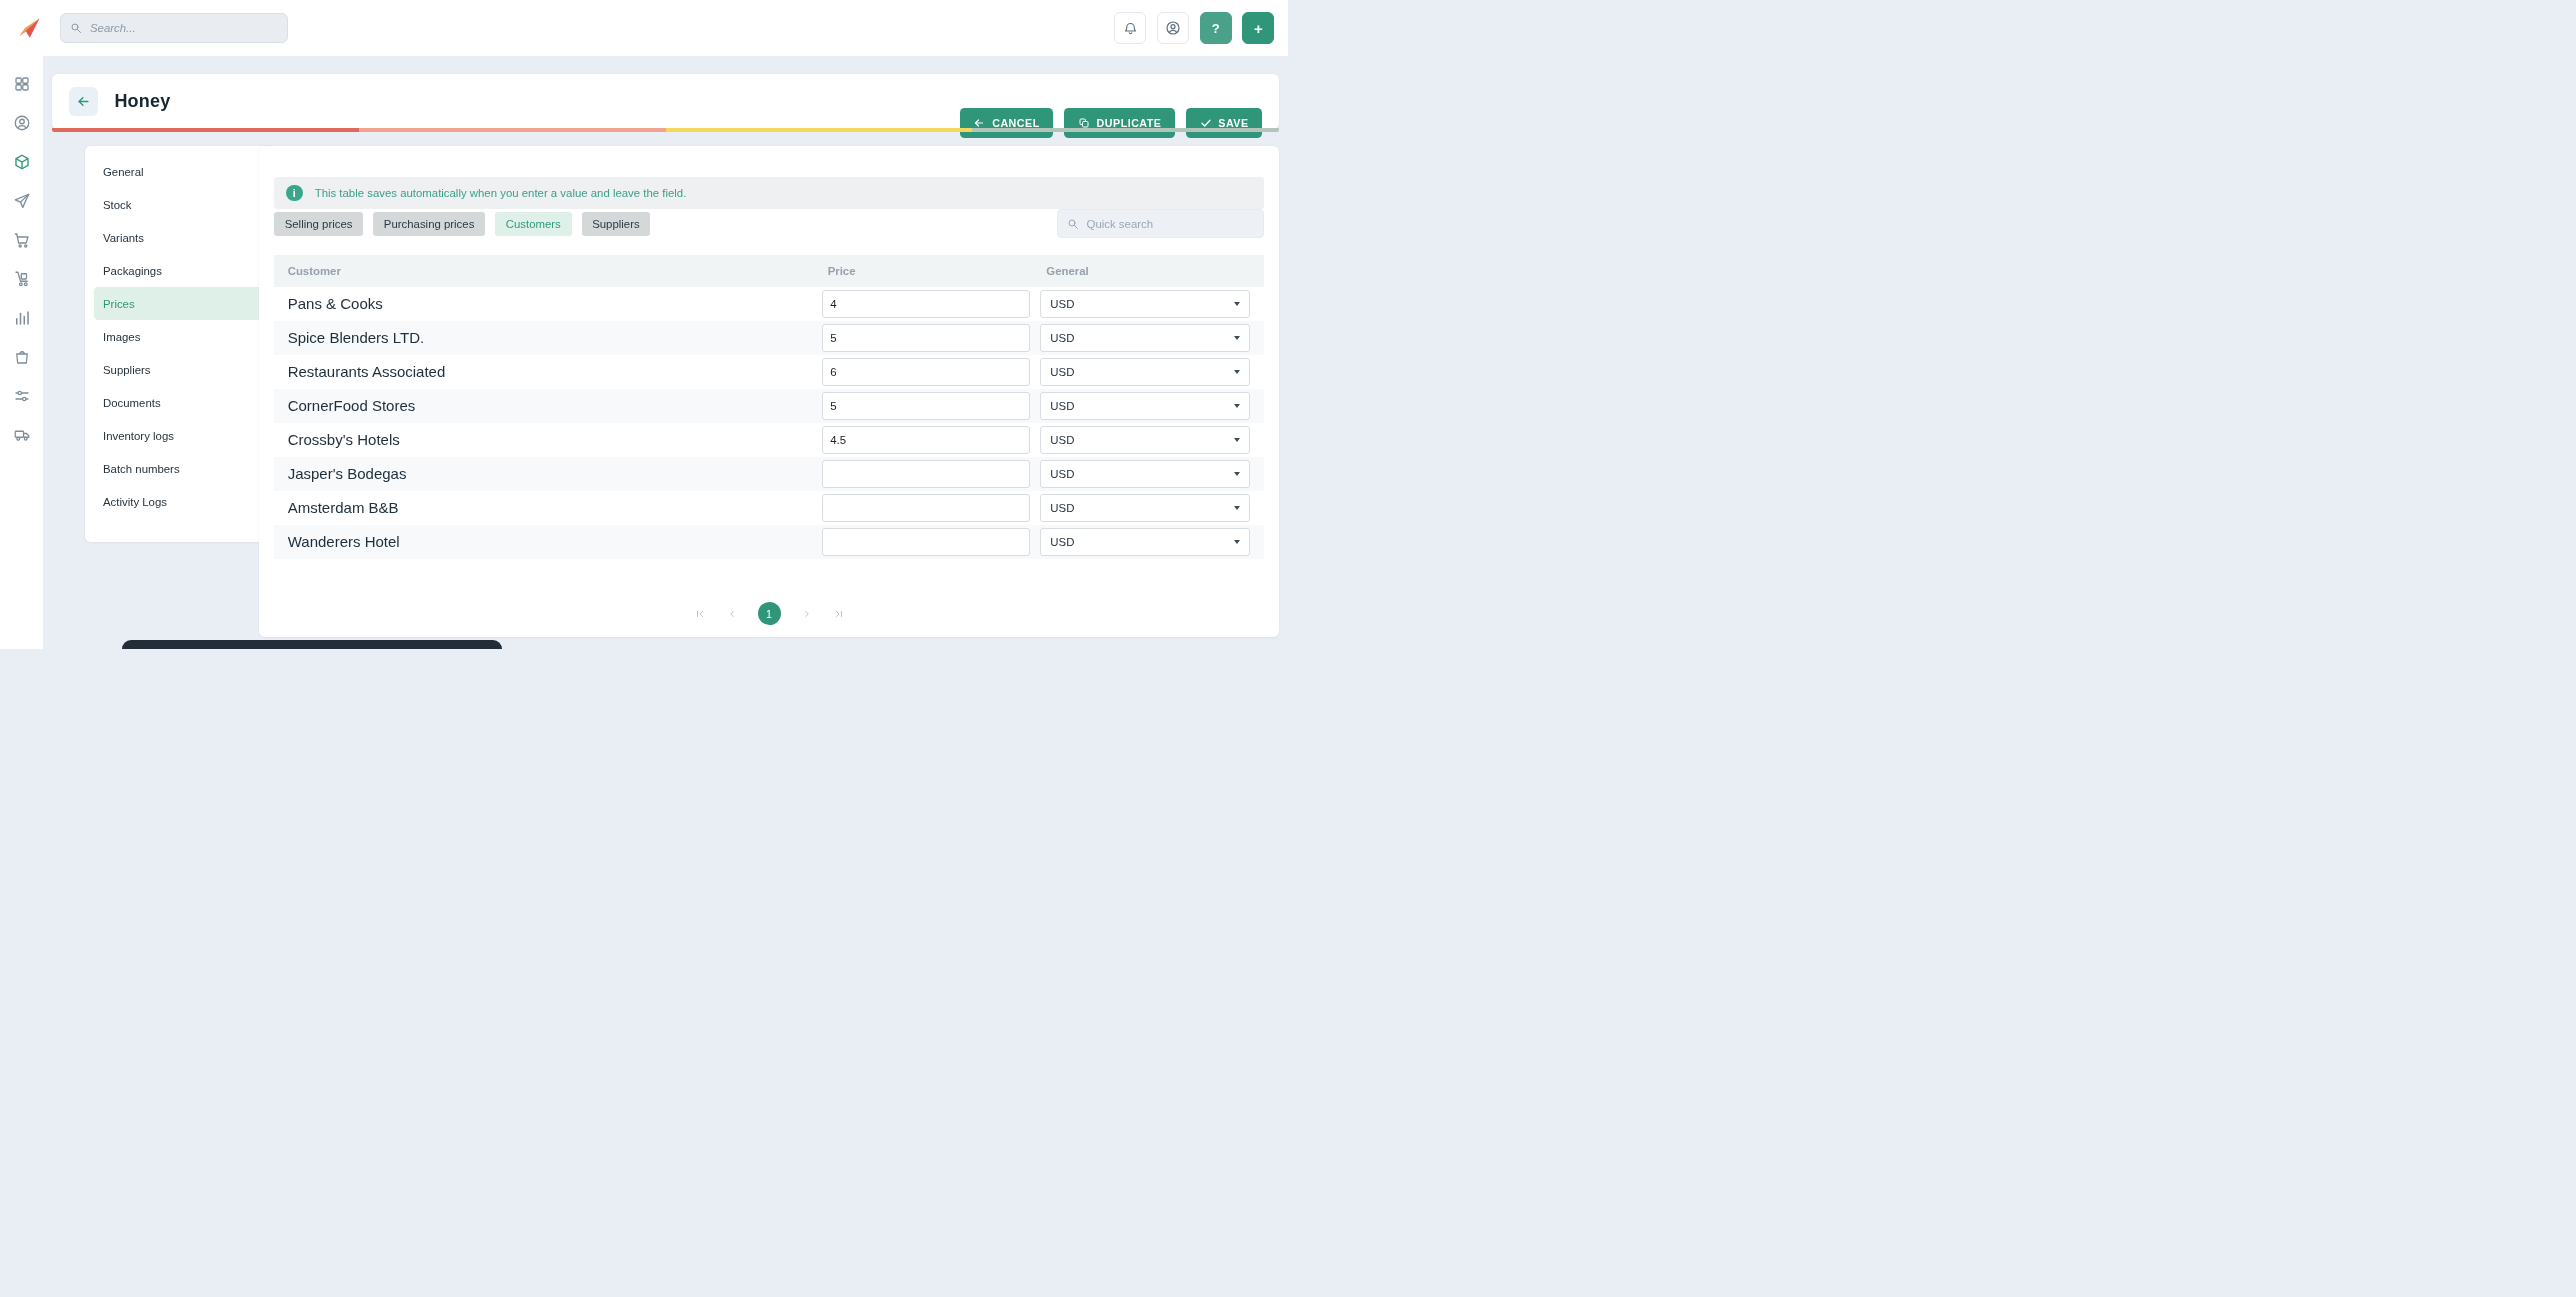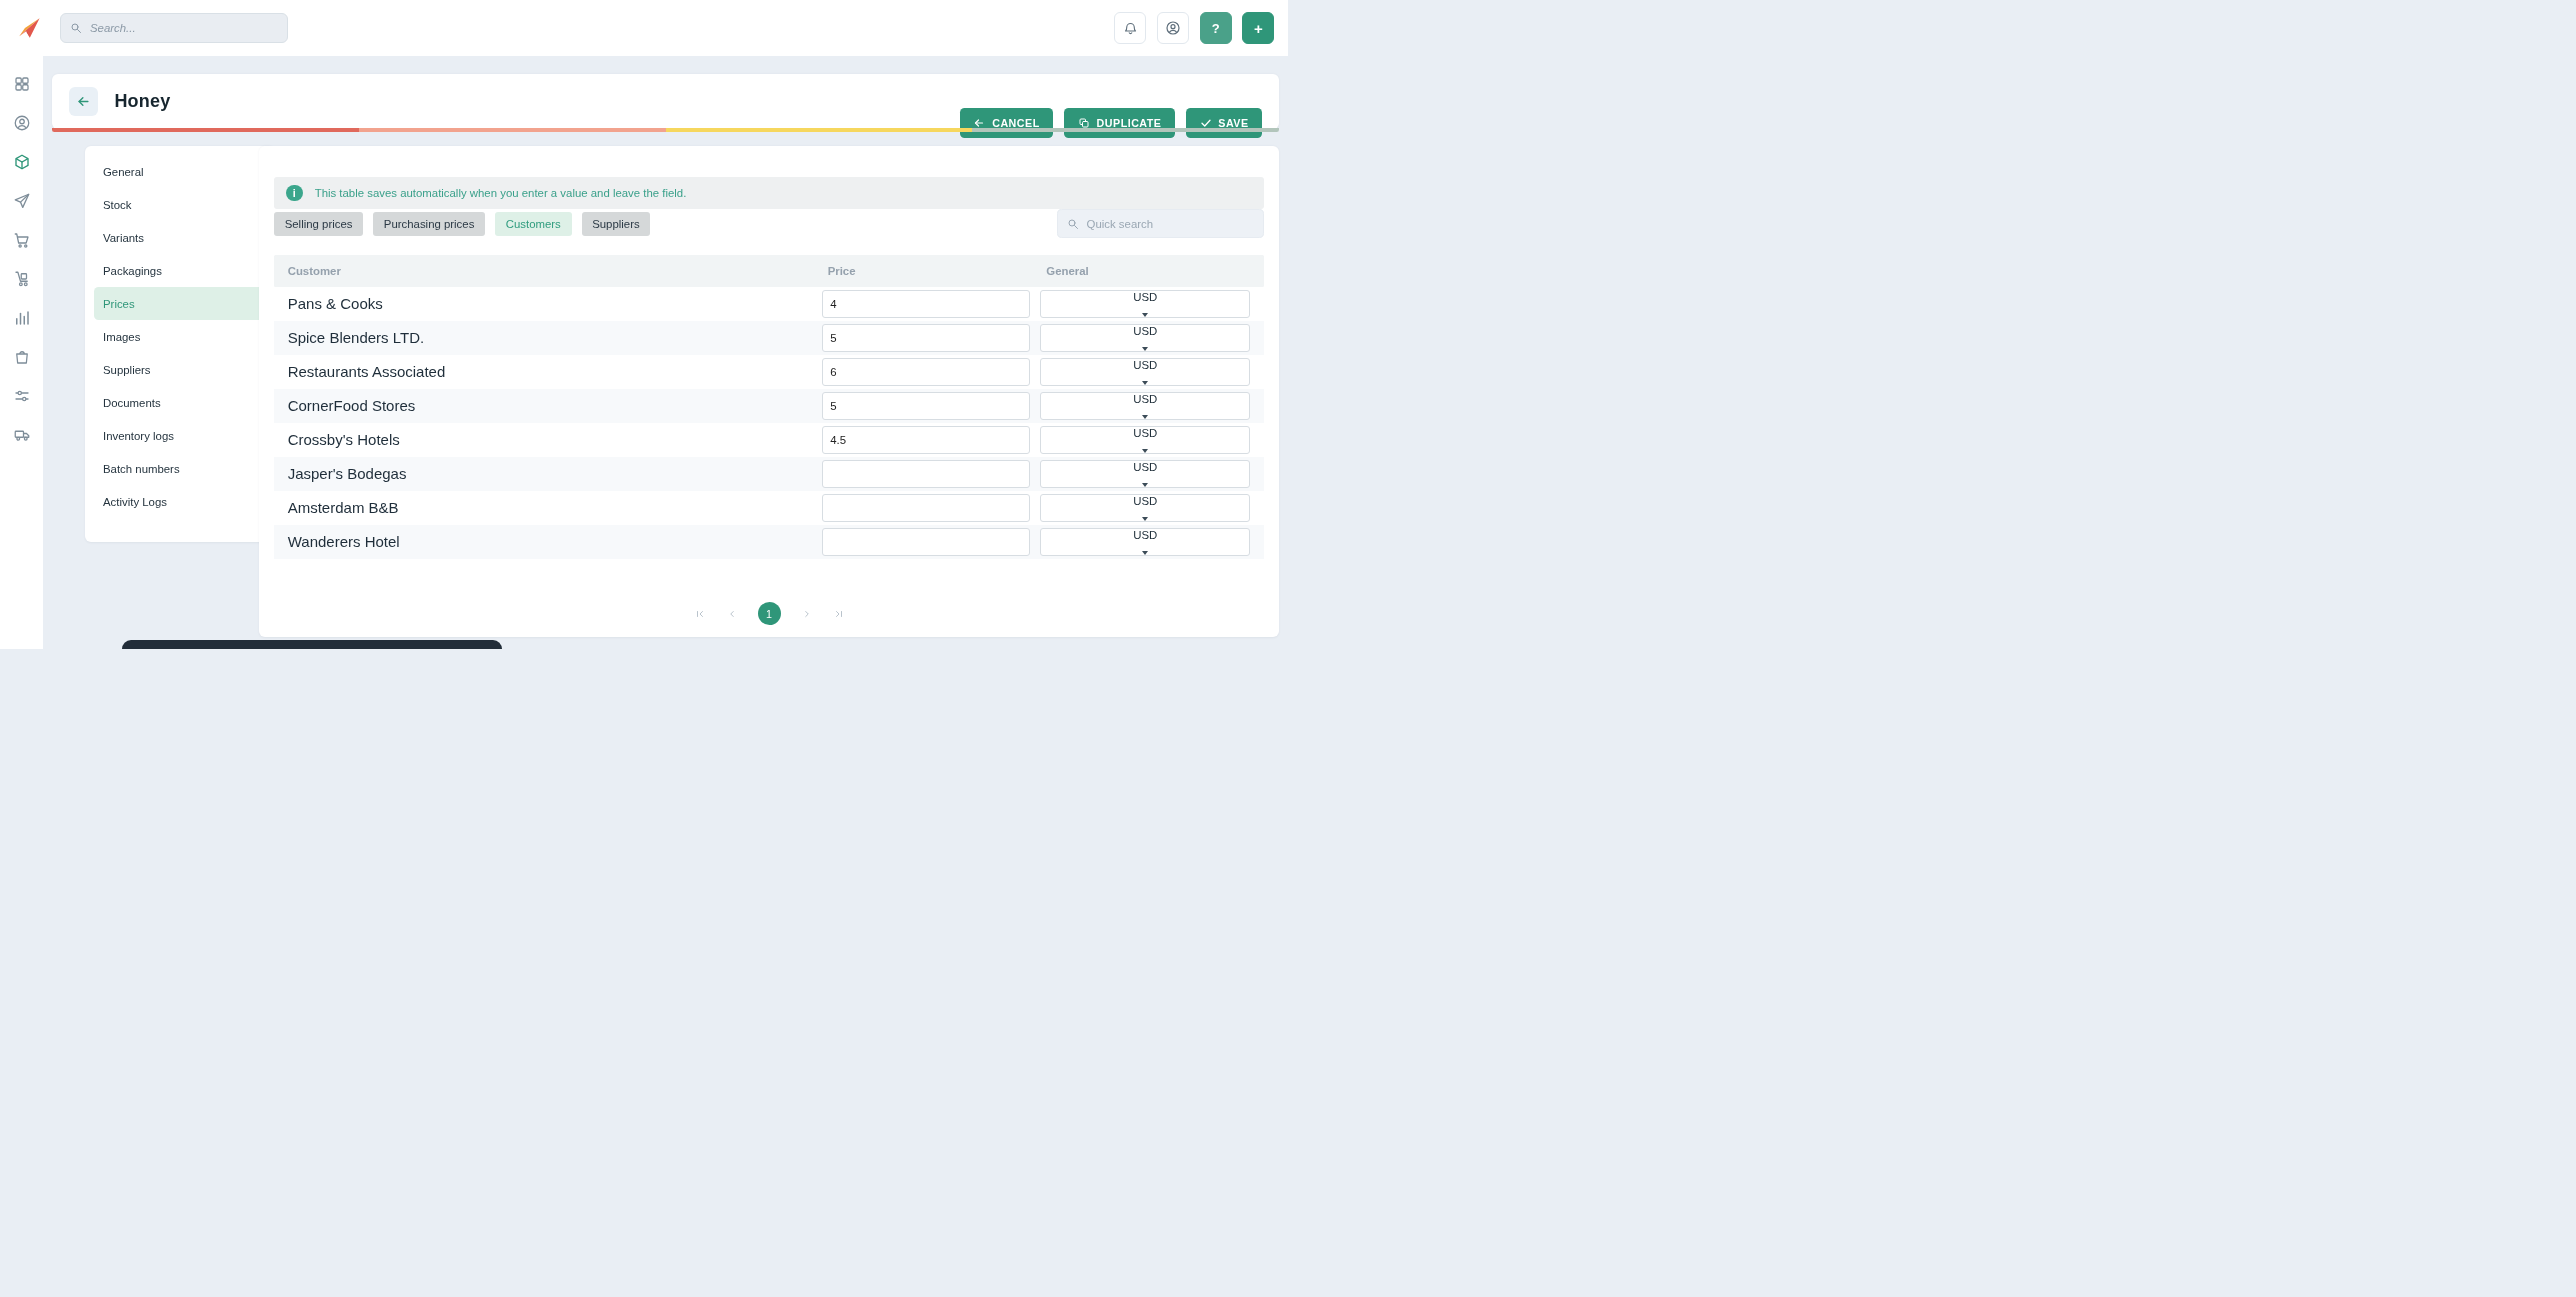--- a/index.html
+++ b/index.html
@@ -53,21 +53,21 @@
   .quick-search input::placeholder{color:#9aa7b3;}
 
   .tgrid{display:grid;grid-template-columns:1fr 208px 210px;column-gap:10.7px;align-items:center;padding:0 13.7px;}
   .thead{margin-top:16.7px;height:32px;background:#f1f4f5;border-radius:1.5px;}
   .th{font-size:11.4px;font-weight:700;color:#95a1ad;}
   .th.pad{padding-left:6px;}
   .trow{height:34px;}
   .trow:nth-child(even){background:#f7f9fb;}
   .cell-name{font-size:15px;color:#1f2e3a;}
   .price-input{width:100%;height:28px;border:0.8px solid #d7dde2;border-radius:3px;background:#fff;padding:0 7.6px;font-size:11.4px;color:#222;outline:none;}
-  .currency-select{height:28px;border:0.8px solid #d7dde2;border-radius:3px;background:#fff;display:flex;align-items:center;justify-content:space-between;padding:0 9px;font-size:11.4px;color:#22313c;cursor:pointer;flex-direction:column;}
+  .currency-select{height:28px;border:0.8px solid #d7dde2;border-radius:3px;background:#fff;display:flex;align-items:center;justify-content:space-between;padding:0 9px;font-size:11.4px;color:#22313c;cursor:pointer;}
   .caret{width:0;height:0;border-left:3.8px solid transparent;border-right:3.8px solid transparent;border-top:4.6px solid #3c4c58;}
 
   .pagination{position:absolute;bottom:12px;left:0;right:0;display:flex;justify-content:center;align-items:center;gap:20px;}
   .pg{color:#b9c3cc;display:flex;align-items:center;justify-content:center;cursor:pointer;}
   .pg-page{width:23px;height:23px;border-radius:50%;background:var(--primary);color:#fff;font-size:10.7px;display:flex;align-items:center;justify-content:center;cursor:pointer;}
 
   .toast-peek{position:absolute;left:122px;bottom:0;width:380px;height:9px;background:#222d39;border-radius:9px 9px 0 0;z-index:6;}
 </style>
 </head>
 <body>

